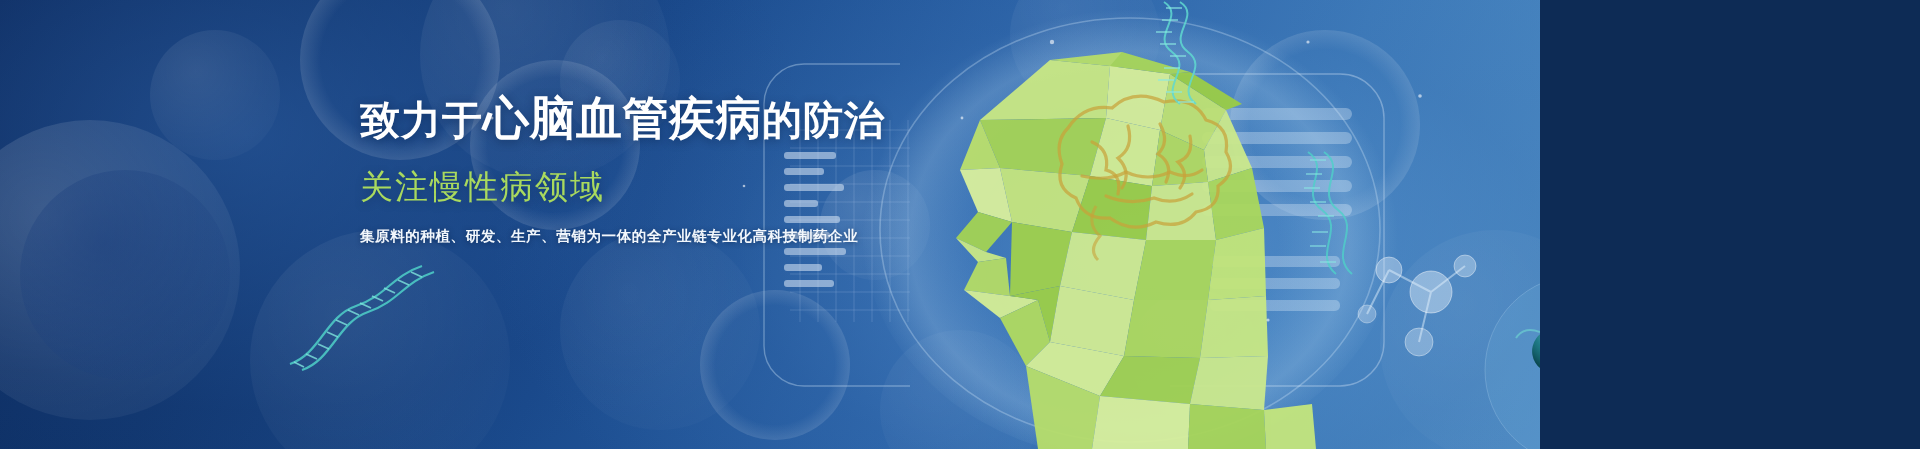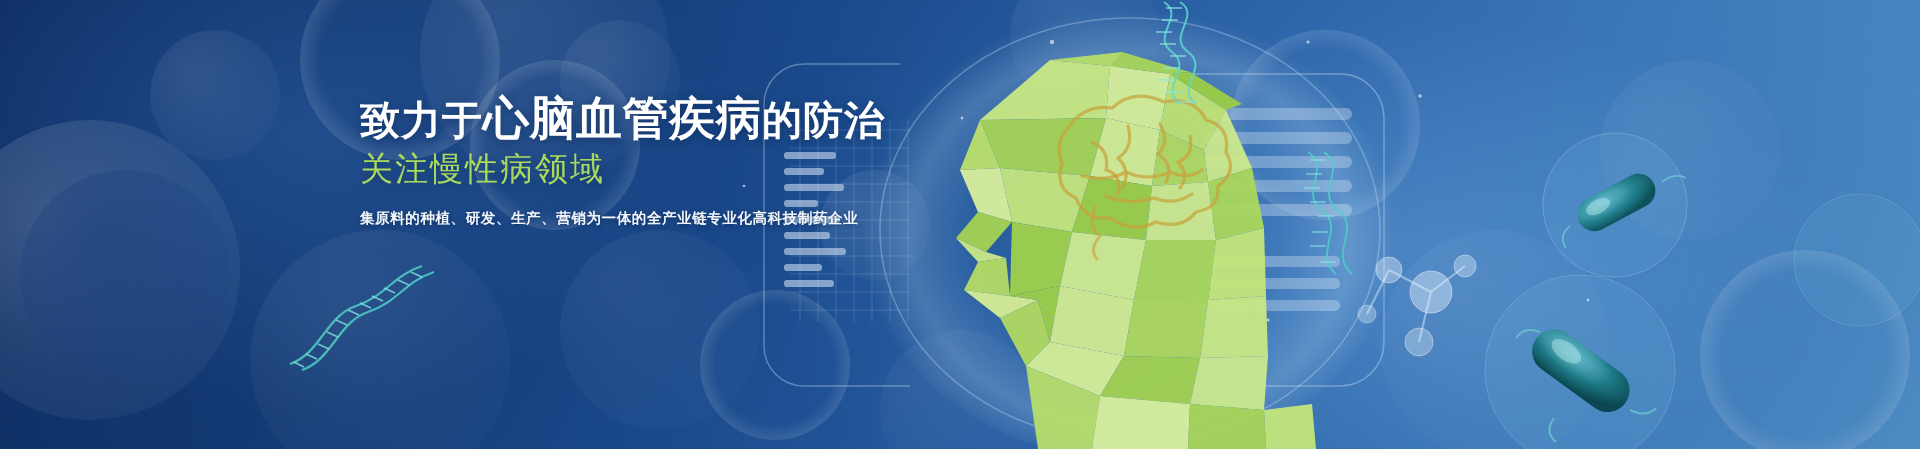--- a/index.html
+++ b/index.html
@@ -1,19 +1,19 @@
 <!DOCTYPE html>
 <html><head>
 <meta charset="utf-8">
 <style>
   html,body{margin:0;padding:0;background:#0d2b55;}
   *{box-sizing:border-box;}
   .banner{
     position:relative;
-    width:1920px;height:449px;
+    width:1540px;height:449px;
     overflow:hidden;
     font-family:"Liberation Sans","DejaVu Sans",sans-serif;
     background:
       radial-gradient(ellipse 900px 520px at 74% 56%, rgba(92,150,210,0.55) 0%, rgba(60,115,180,0.22) 45%, rgba(30,70,135,0) 72%),
       radial-gradient(ellipse 700px 460px at 16% 30%, rgba(46,96,166,0.55) 0%, rgba(26,62,126,0.15) 60%, rgba(20,50,110,0) 80%),
       linear-gradient(112deg,#0c2b5e 0%,#11376f 18%,#1a4a8c 40%,#2b63a8 62%,#3d7ab9 80%,#4e8cc4 100%);
   }
   
   .bokeh{position:absolute;border-radius:50%;pointer-events:none;}
   .bk-soft{background:radial-gradient(circle at 35% 32%, rgba(255,255,255,0.16) 0%, rgba(255,255,255,0.07) 55%, rgba(255,255,255,0.02) 100%);}
@@ -21,21 +21,21 @@
   .bk-dark{background:radial-gradient(circle at 40% 35%, rgba(20,56,120,0.45) 0%, rgba(22,60,126,0.18) 60%, rgba(22,60,126,0) 100%);}
   
   .copy{position:absolute;left:360px;top:96px;width:700px;}
   .headline{
     font-size:40px;font-weight:700;color:#ffffff;letter-spacing:1px;
     line-height:44px;white-space:nowrap;
     text-shadow:0 2px 10px rgba(5,25,60,0.45);
   }
   .headline .big{font-size:46px;letter-spacing:0.5px;}
   .subhead{
-    margin-top:8px;
+    margin-top:26px;
     font-size:33px;font-weight:500;letter-spacing:2px;
     line-height:38px;white-space:nowrap;
     text-shadow:0 2px 9px rgba(5,25,60,0.35);
   }
   .tagline{
     margin-top:21px;
     font-size:14.5px;font-weight:700;color:#f2f7fc;letter-spacing:0.6px;
     white-space:nowrap;text-shadow:0 1px 5px rgba(5,25,60,0.5);
   }
   

